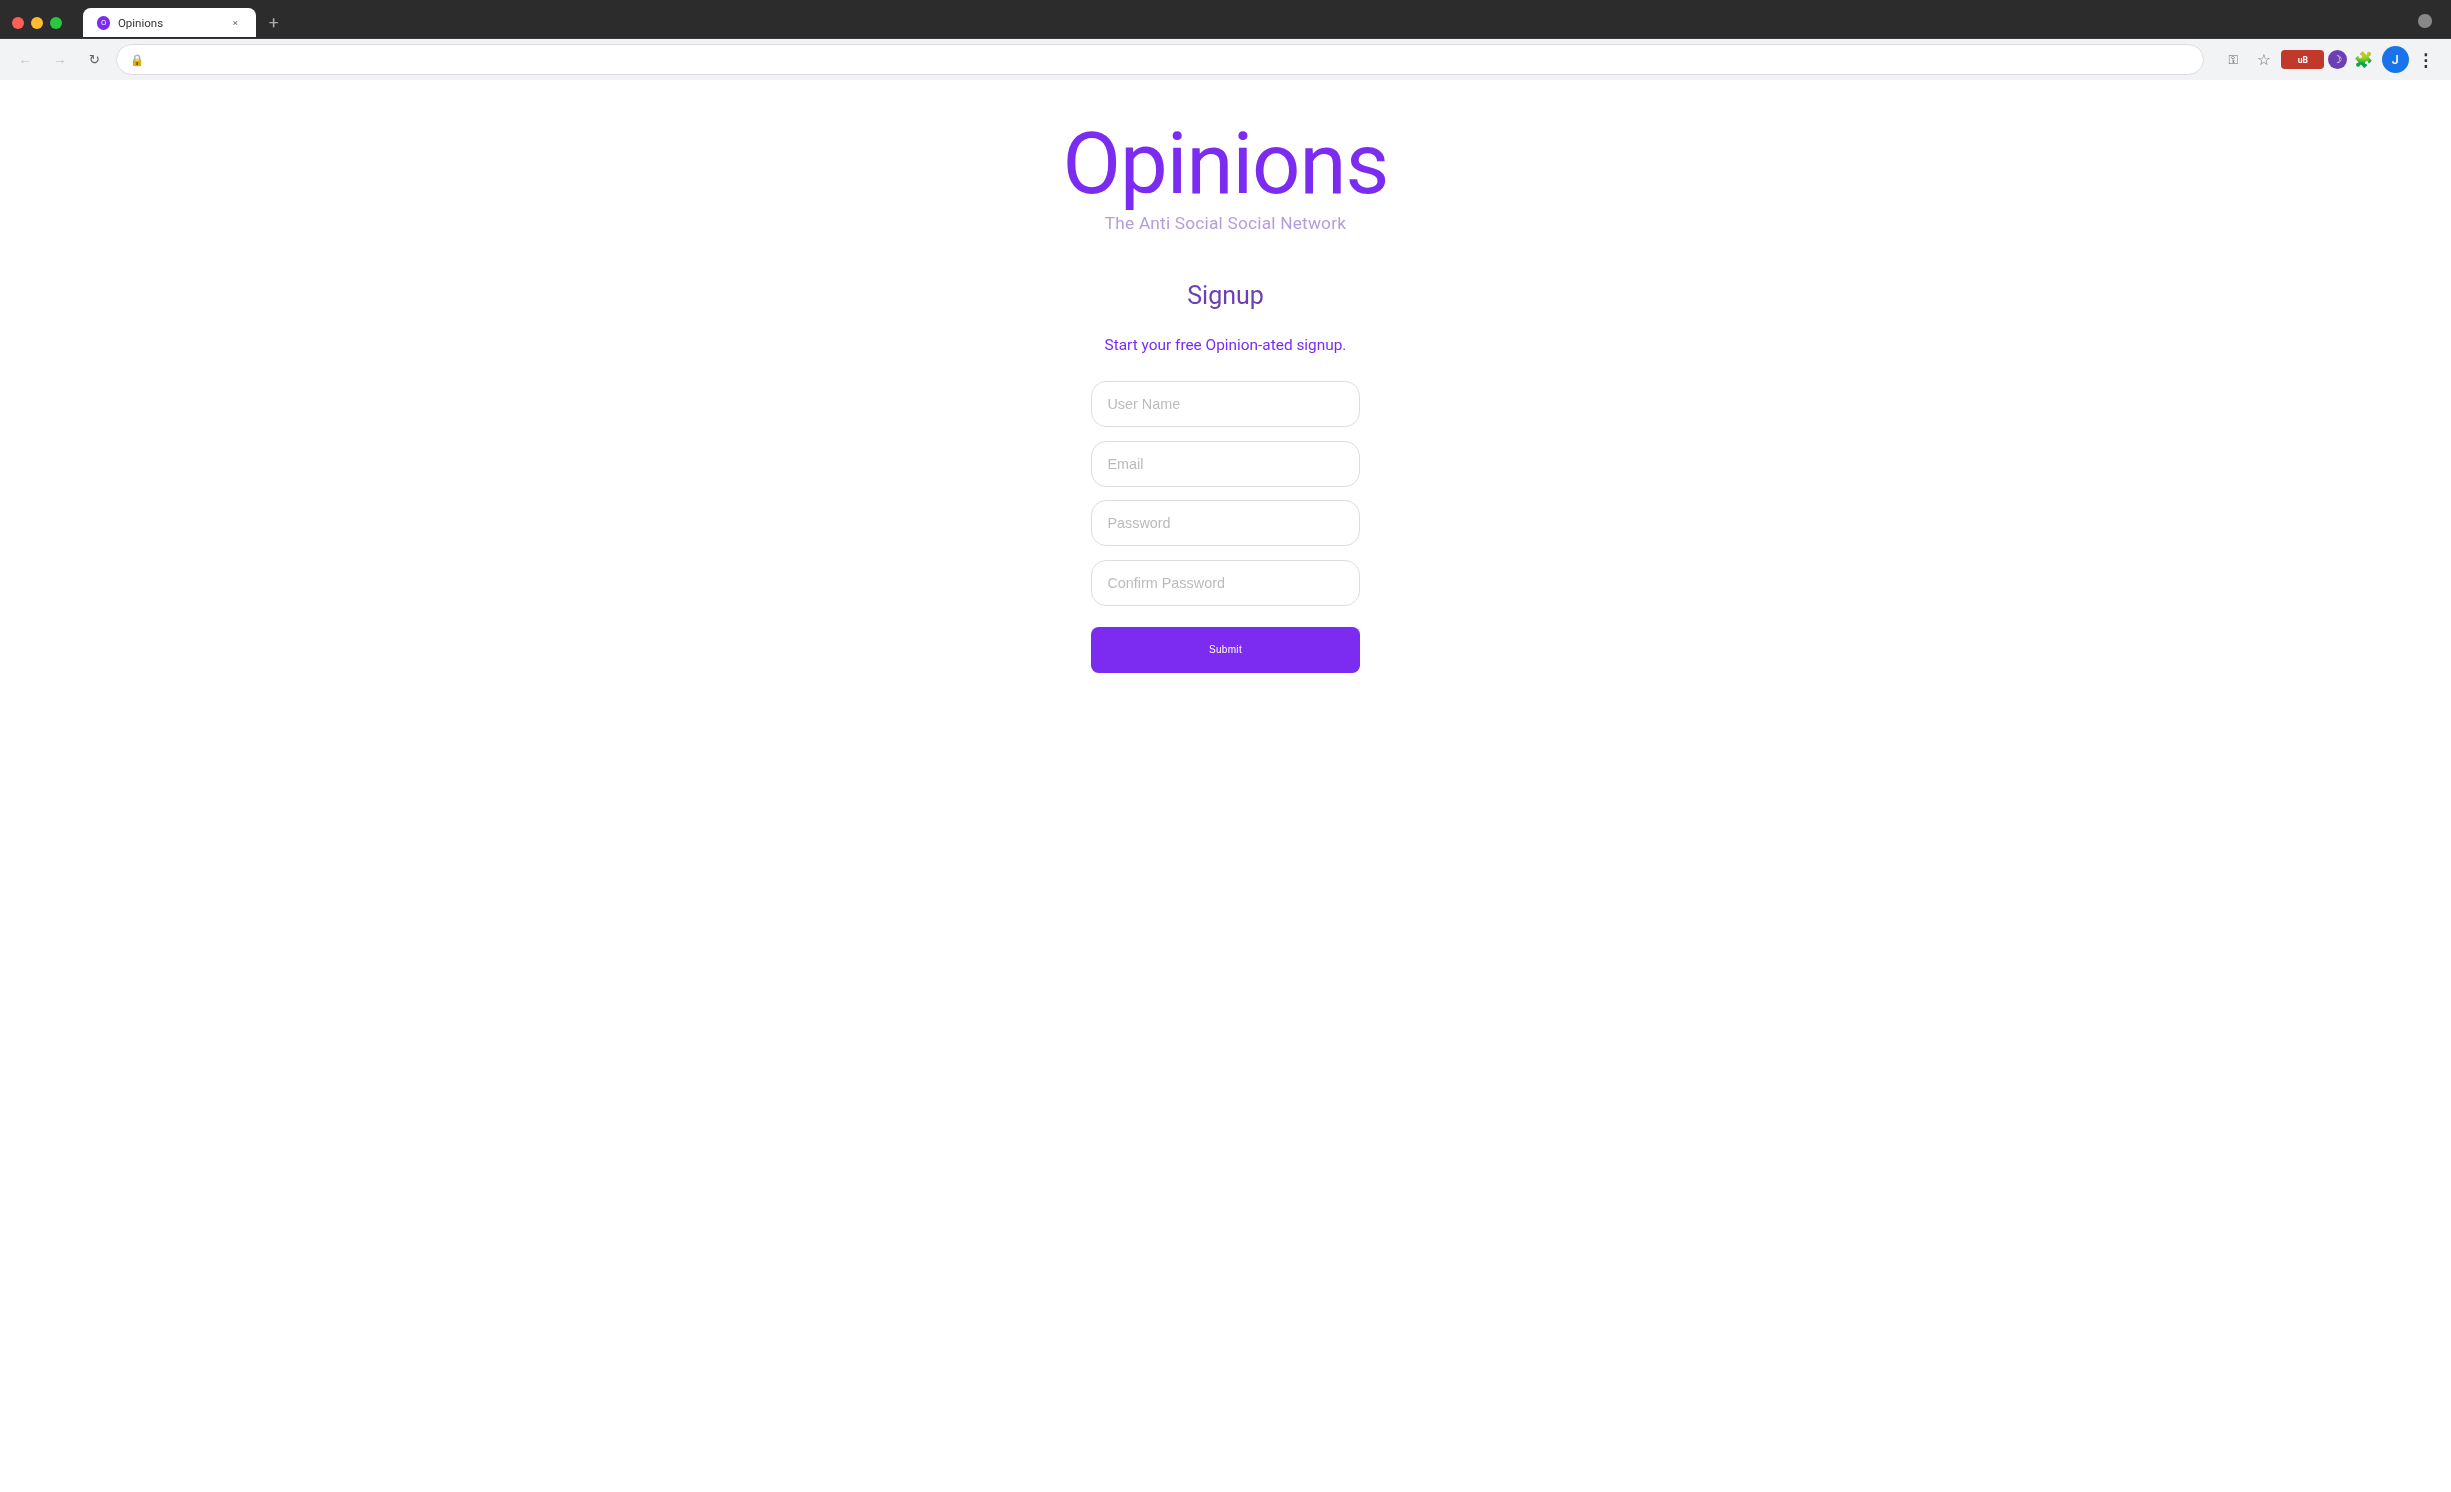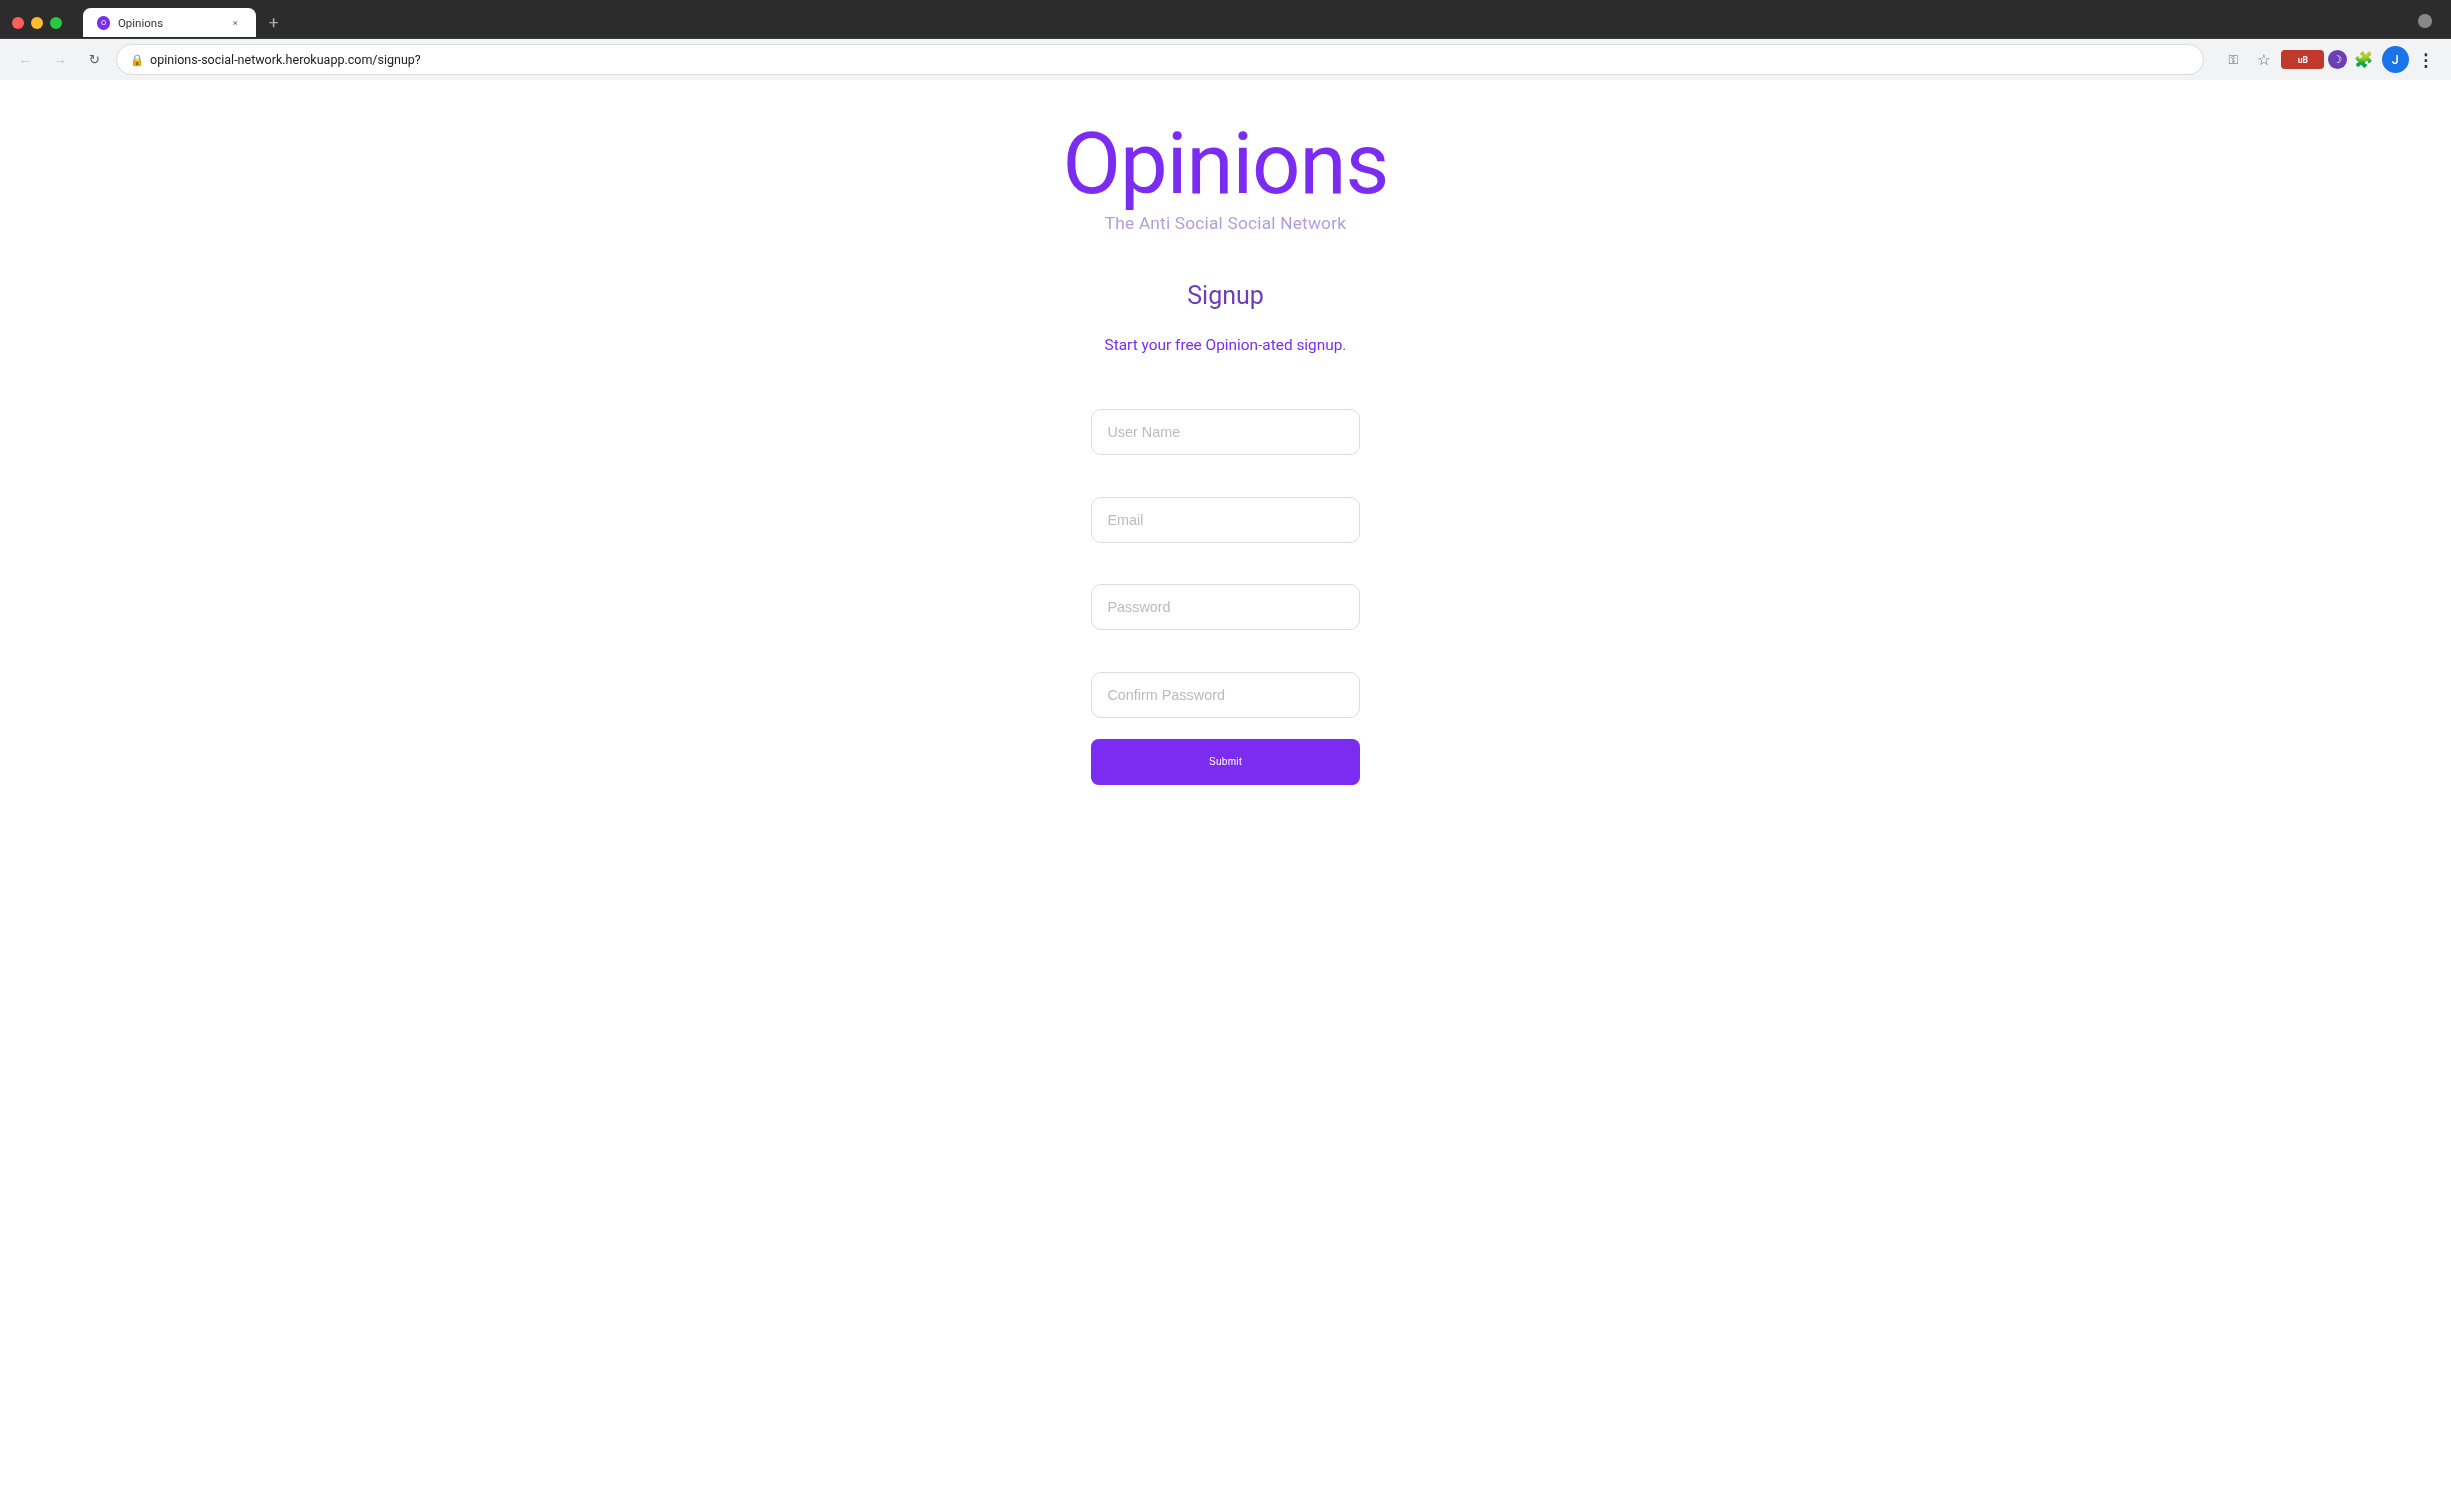--- a/index.html
+++ b/index.html
@@ -291,28 +291,27 @@
     }
 
     .form-group {
       margin-bottom: 13.4px;
     }
 
     .form-input {
       width: 269px;
       height: 46px;
       border: 1.4px solid #ddd;
-      border-radius: 10px;
+      border-radius: 15px;
       padding: 0 15.4px;
       font-size: 14.4px;
       color: #999;
       outline: none;
       background: #fff;
       transition: border-color 0.2s;
-      margin-top: 28px;
     }
 
     .form-input::placeholder {
       color: #bbb;
     }
 
     .submit-btn {
       width: 269px;
       height: 46px;
       background: #7b2cf0;
@@ -361,21 +360,20 @@
     </div>
     <div class="nav-btn disabled">
       <span>→</span>
     </div>
     <div class="nav-btn">
       <span>↻</span>
     </div>
 
     <div class="address-input-container">
       <span class="lock-icon">🔒</span>
-      <span class="address-text">opinions-social-network.herokuapp.com/signup?</span>
     </div>
 
     <div class="toolbar-icons">
       <div class="toolbar-icon" style="font-size:12.5px;">⚿</div>
       <div class="toolbar-icon" style="font-size:15.4px;">☆</div>
       <div class="ublock-icon">
         <span>uB</span>
       </div>
       <div class="moon-icon">☽</div>
       <div class="toolbar-icon puzzle-icon">🧩</div>

